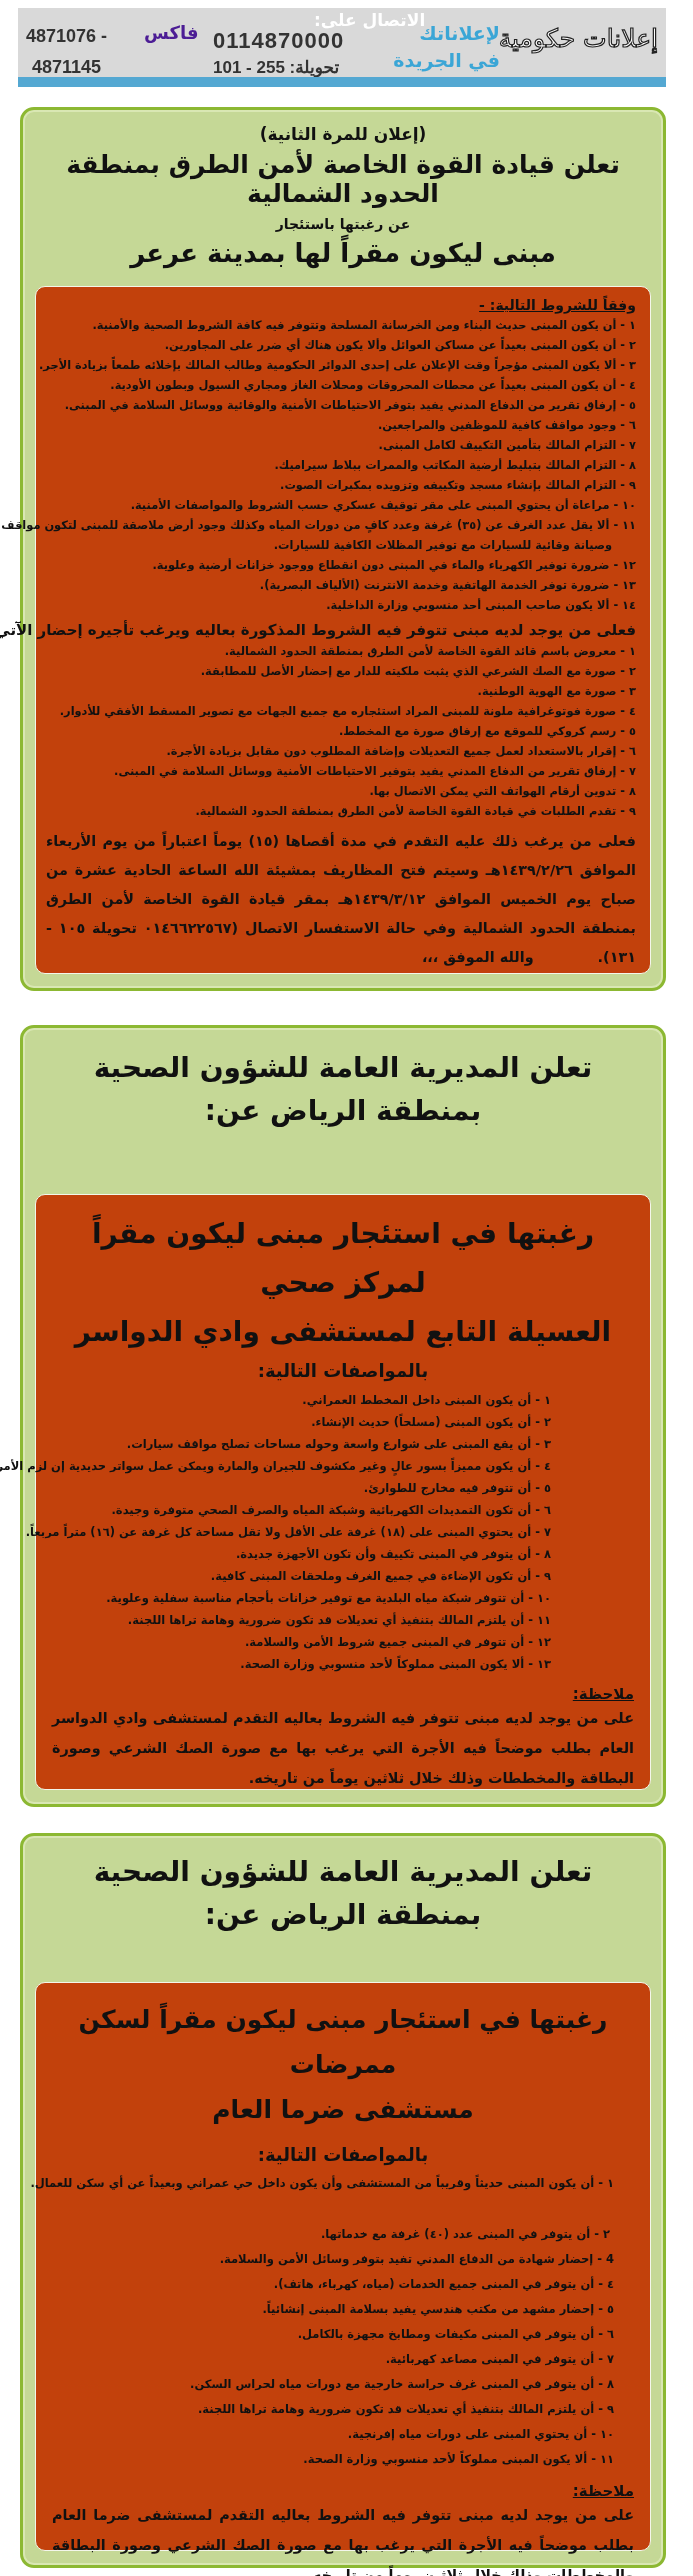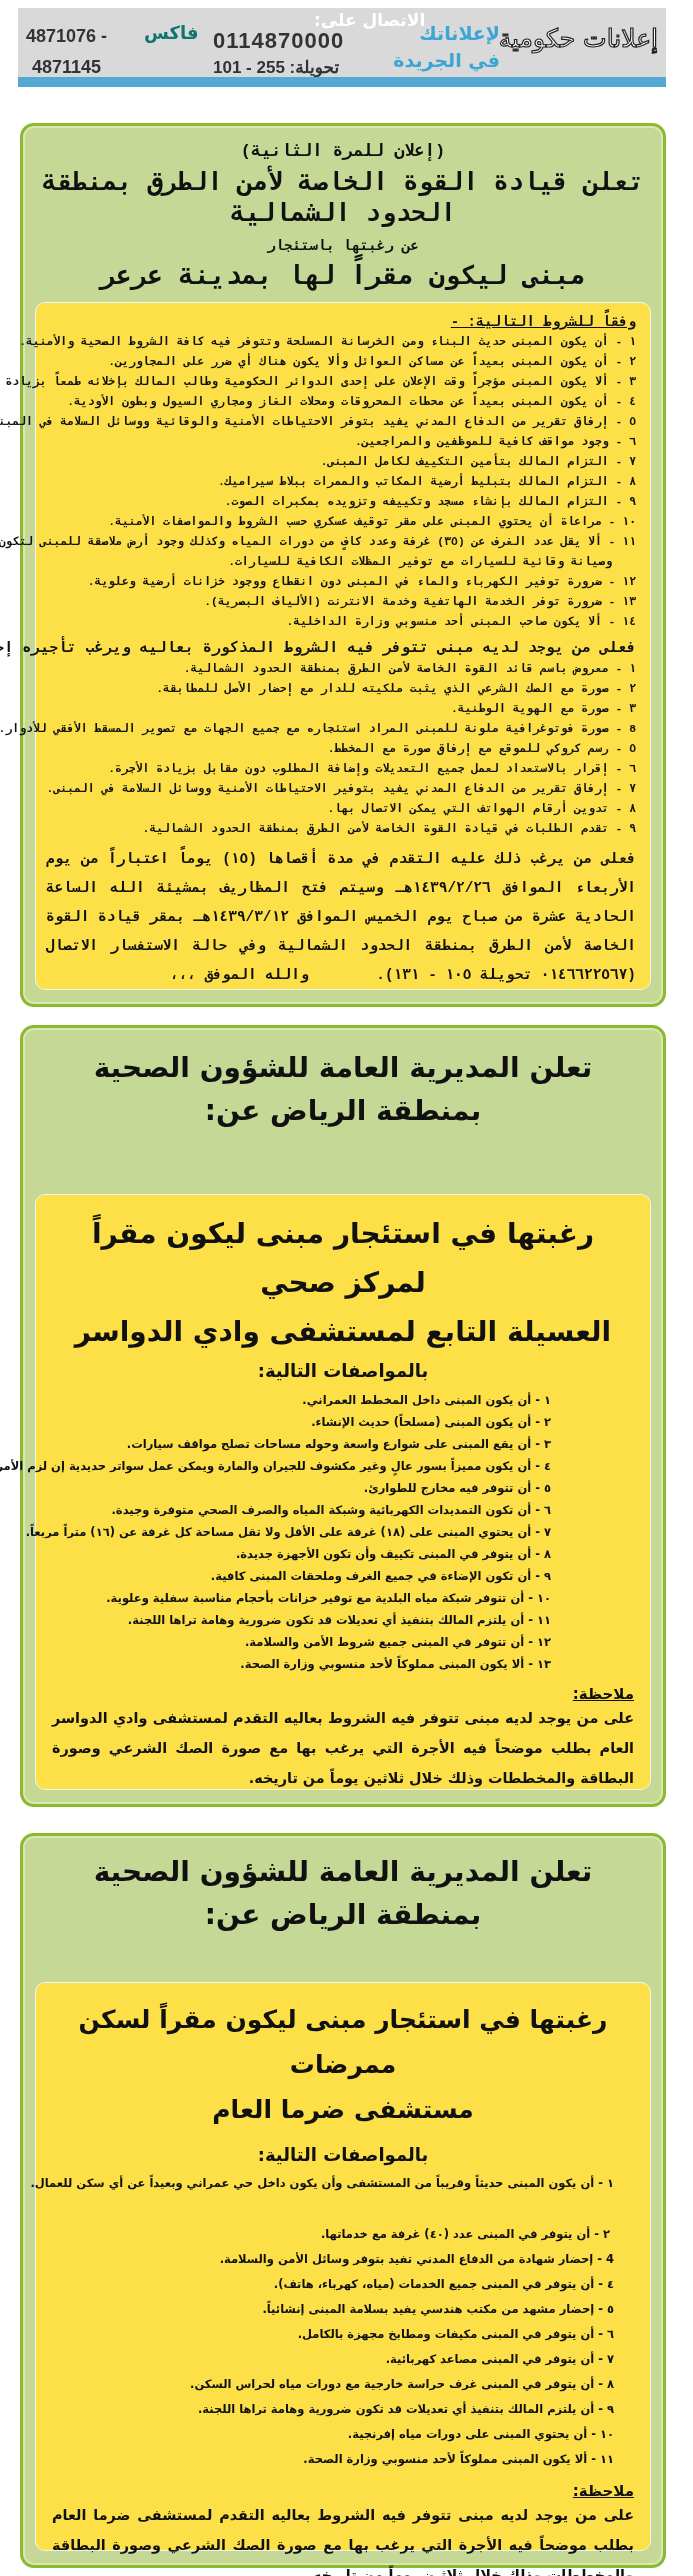--- a/index.html
+++ b/index.html
@@ -17,40 +17,40 @@
   }
   .header .stripe { position:absolute; left:0; bottom:0; width:100%; height:10px; background:#54a8d2; }
   .h-brand {
     position:absolute; right:8px; top:16px; font-size:25px; font-weight:normal;
     color:#fff; -webkit-text-stroke:1.2px #222; direction:rtl;
   }
   .h-sub { position:absolute; right:166px; top:12px; color:#3ba6d6; font-size:19px; font-weight:bold; line-height:27px; text-align:right; direction:rtl; }
   .h-contact-label { position:absolute; left:296px; top:2px; color:#fff; font-size:17px; font-weight:bold; direction:rtl; }
   .h-phone { position:absolute; left:195px; top:20px; font-size:22px; font-weight:bold; color:#333; letter-spacing:1px; font-family:"Liberation Sans", sans-serif;}
   .h-ext { position:absolute; left:195px; top:49px; font-size:17px; font-weight:bold; color:#333; direction:rtl; font-family:"Liberation Sans", sans-serif;}
-  .h-fax-label { position:absolute; left:126px; top:14px; font-size:18px; font-weight:bold; color:#0f766e; direction:rtl; }
+  .h-fax-label { position:absolute; left:126px; top:14px; font-size:18px; font-weight:bold; color:#4c1d95; direction:rtl; }
   .h-fax1 { position:absolute; left:8px; top:18px; font-size:18px; font-weight:bold; color:#333; font-family:"Liberation Sans", sans-serif;}
   .h-fax2 { position:absolute; left:14px; top:49px; font-size:18px; font-weight:bold; color:#333; font-family:"Liberation Sans", sans-serif;}
 
   
   .ad {
     position:absolute; left:20px; width:646px;
     background:#c5d896; border:3px solid #8cb832; border-radius:14px;
     box-sizing:border-box; box-shadow: inset 0 0 0 2px #d9e7b3;
   }
   .ad-inner {
-    background:#fde047; border-radius:10px; box-sizing:border-box;
+    background:#c2410c; border-radius:10px; box-sizing:border-box;
     border:1px solid #f3f6ea;
   }
   .title { text-align:center; font-weight:bold; color:#111; }
   .list { list-style:none; margin:0; padding:0; }
   .list li { font-weight:bold; font-size:11.4px; line-height:20px; white-space:nowrap; }
   .underline { text-decoration:underline; }
 
-  #ad1 { top:123px; height:884px;font-family:Liberation Mono, monospace; }
+  #ad1 { top:107px; height:884px; }
   #ad1 .pre { font-size:17px; margin-top:14px; }
   #ad1 .t1 { font-size:25px; margin-top:6px; }
   #ad1 .t2 { font-size:14px; margin-top:8px; }
   #ad1 .t3 { font-size:26px; margin-top:6px; }
   #ad1 .ad-inner { position:absolute; left:12px; right:12px; top:176px; bottom:14px; padding:8px 14px 0 10px; }
   #ad1 .sec-head { font-weight:bold; font-size:14px; margin:2px 0 2px; }
   #ad1 .sec-head2 { font-weight:bold; font-size:15px; margin:6px 0 2px; white-space:nowrap; }
   #ad1 .closing { font-weight:bold; font-size:14.4px; line-height:29px; margin-top:6px; text-align:justify; text-align-last:right; }
   .closing .sign { margin-right:59px; }
 
@@ -113,21 +113,21 @@
         <li style="padding-right:24px">وصيانة وقائية للسيارات مع توفير المظلات الكافية للسيارات.</li>
         <li>١٢ - ضرورة توفير الكهرباء والماء في المبنى دون انقطاع ووجود خزانات أرضية وعلوية.</li>
         <li>١٣ - ضرورة توفر الخدمة الهاتفية وخدمة الانترنت (الألياف البصرية).</li>
         <li>١٤ - ألا يكون صاحب المبنى أحد منسوبي وزارة الداخلية.</li>
       </ul>
       <div class="sec-head2">فعلى من يوجد لديه مبنى تتوفر فيه الشروط المذكورة بعاليه ويرغب تأجيره إحضار الآتي داخل ظرف مختوم:</div>
       <ul class="list">
         <li>١ - معروض باسم قائد القوة الخاصة لأمن الطرق بمنطقة الحدود الشمالية.</li>
         <li>٢ - صورة مع الصك الشرعي الذي يثبت ملكيته للدار مع إحضار الأصل للمطابقة.</li>
         <li>٣ - صورة مع الهوية الوطنية.</li>
-        <li>8 - صورة فوتوغرافية ملونة للمبنى المراد استئجاره مع جميع الجهات مع تصوير المسقط الأفقي للأدوار.</li>
+        <li>٤ - صورة فوتوغرافية ملونة للمبنى المراد استئجاره مع جميع الجهات مع تصوير المسقط الأفقي للأدوار.</li>
         <li>٥ - رسم كروكي للموقع مع إرفاق صورة مع المخطط.</li>
         <li>٦ - إقرار بالاستعداد لعمل جميع التعديلات وإضافة المطلوب دون مقابل بزيادة الأجرة.</li>
         <li>٧ - إرفاق تقرير من الدفاع المدني يفيد بتوفير الاحتياطات الأمنية ووسائل السلامة في المبنى.</li>
         <li>٨ - تدوين أرقام الهواتف التي يمكن الاتصال بها.</li>
         <li>٩ - تقدم الطلبات في قيادة القوة الخاصة لأمن الطرق بمنطقة الحدود الشمالية.</li>
       </ul>
       <div class="closing">
         <span>فعلى من يرغب ذلك عليه التقدم في مدة أقصاها (١٥) يوماً اعتباراً من يوم الأربعاء الموافق ١٤٣٩/٢/٢٦هـ وسيتم فتح المظاريف بمشيئة الله الساعة الحادية عشرة من صباح يوم الخميس الموافق ١٤٣٩/٣/١٢هـ بمقر قيادة القوة الخاصة لأمن الطرق بمنطقة الحدود الشمالية وفي حالة الاستفسار الاتصال (٠١٤٦٦٢٢٥٦٧ تحويلة ١٠٥ - ١٣١).</span>
         <span class="sign">والله الموفق ،،،</span>
       </div>

